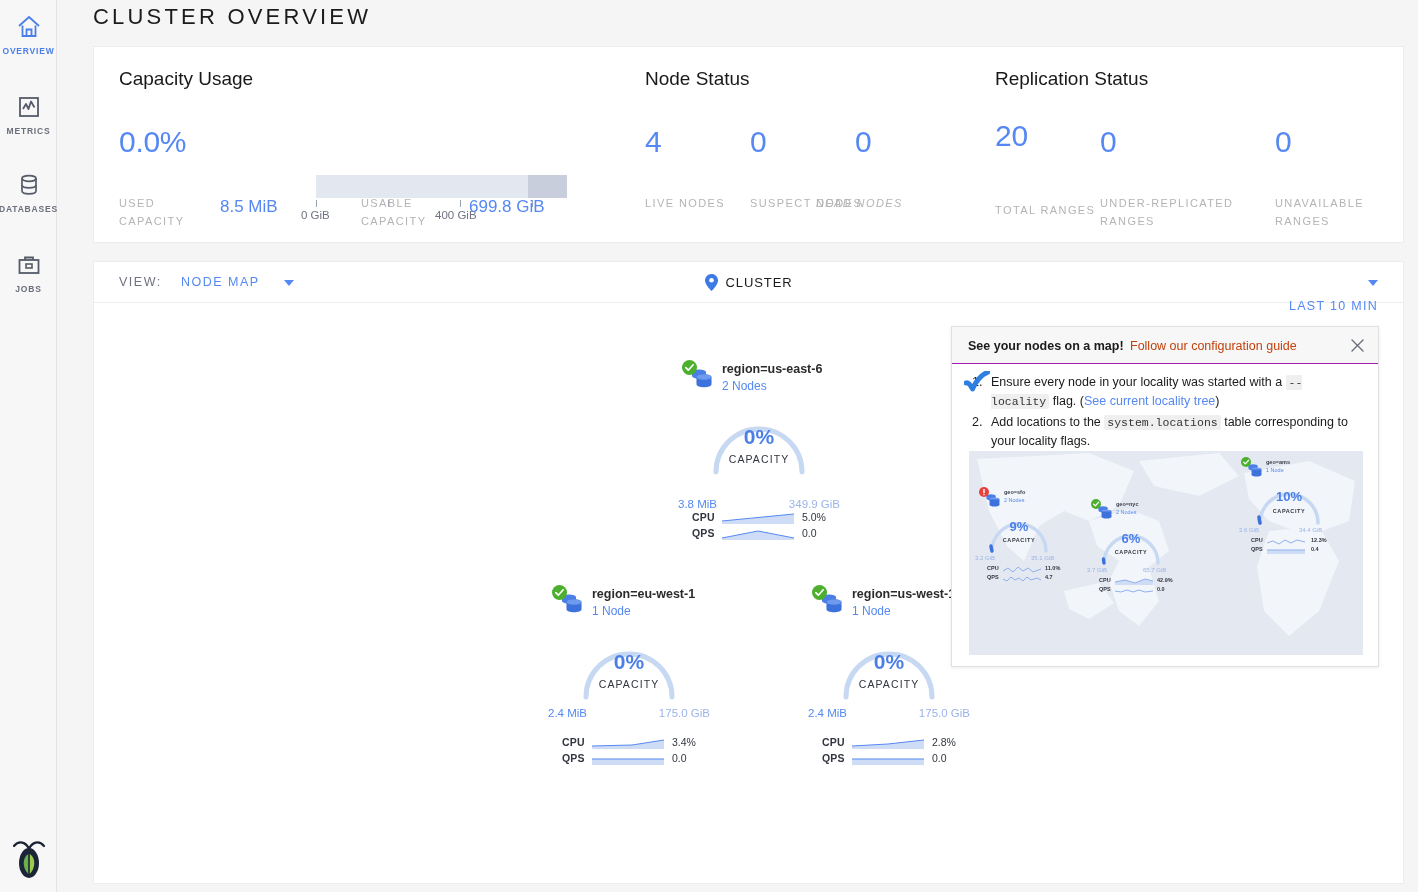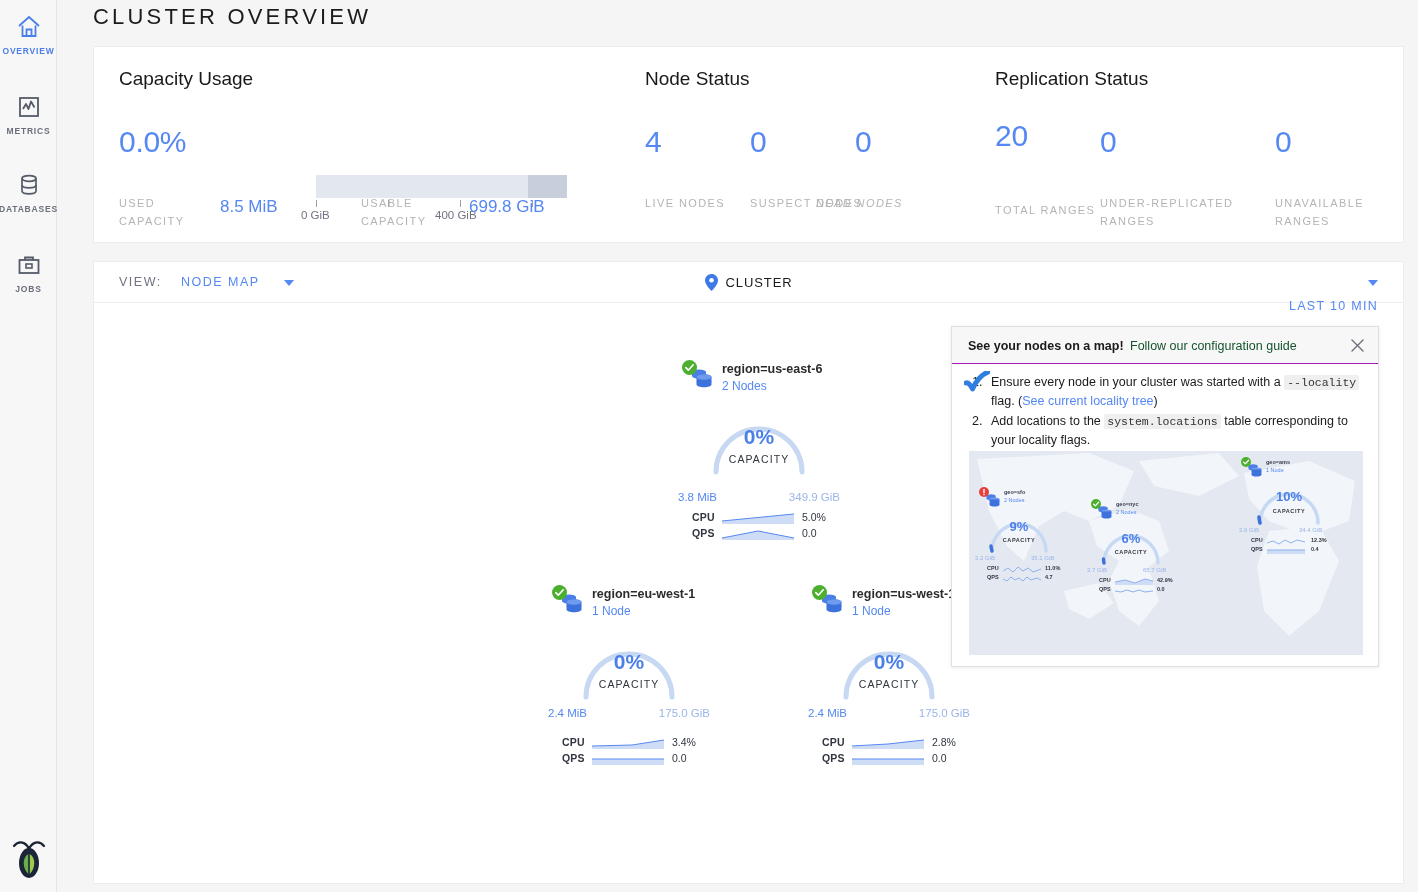--- a/index.html
+++ b/index.html
@@ -136,21 +136,21 @@
     background: #ffffff; border: 1px solid #e0e0e0;
     box-shadow: 0 1px 4px rgba(0,0,0,0.08);
   }
   .co-head {
     position: relative; height: 37px; background: #f7f7f7;
     border-bottom: 1px solid #a21caf;
   }
   .co-title { position: absolute; left: 16px; top: 12px; font-size: 12.5px;
               color: #1b1b1b; font-weight: bold; }
   .co-link  { position: absolute; left: 178px; top: 12px; font-size: 12.5px;
-              color: #14532d; cursor: pointer; }
+              color: #c2410c; cursor: pointer; }
   .co-close { position: absolute; right: 14px; top: 11px; cursor: pointer; }
   .co-list { position: relative; margin: 9px 18px 0 18px; font-size: 12.5px;
              color: #1b1b1b; line-height: 18px; }
   .co-li { position: relative; padding-left: 21px; margin-bottom: 2px; }
   .co-num { position: absolute; left: 2px; top: 0; }
   code.kw {
     font-family: "Liberation Mono", monospace; font-size: 11.5px;
     background: #efefef; padding: 1px 3px; border-radius: 2px; color: #333;
   }
   .co-inlink { color: #5588f2; cursor: pointer; }
@@ -312,21 +312,21 @@
         <span class="nc-name">region=us-east-6</span>
         <span class="nc-nodes">2 Nodes</span>
       </div>
       <div class="gauge">
         <svg width="112" height="72" viewBox="0 0 112 72">
           <path d="M13 66 A43 43 0 1 1 99 66" fill="none" stroke="#c6d8f2" stroke-width="5" stroke-linecap="round"></path>
         </svg>
         <div class="gauge-pct">0%</div>
         <div class="gauge-cap">CAPACITY</div>
       </div>
-      <div style="position:relative; height:18px; margin-top:13px;">
+      <div style="position:relative; height:18px; margin-top:20px;">
         <span class="nc-used">3.8 MiB</span>
         <span class="nc-total">349.9 GiB</span>
       </div>
       <div class="nc-metric-row" style="top:151px;">
         <span class="nc-m-label">CPU</span>
         <svg class="nc-m-spark" viewBox="0 0 72 12" preserveAspectRatio="none">
           <polygon points="0,12 0,9 72,2 72,12" fill="#cfdcf5"></polygon>
           <polyline points="0,9 72,2" fill="none" stroke="#5588f2" stroke-width="1"></polyline>
         </svg>
         <span class="nc-m-value">5.0%</span>
@@ -448,21 +448,21 @@
       <span class="co-link">Follow our configuration guide</span>
       <span class="co-close">
         <svg width="13" height="13" viewBox="0 0 13 13">
           <path d="M1 1 L12 12 M12 1 L1 12" stroke="#6b6f7c" stroke-width="1.4" stroke-linecap="round"></path>
         </svg>
       </span>
     </div>
 
     <div class="co-list">
       <div class="co-li">
-        <span class="co-num">1.</span><span>Ensure every node in your cluster was started with a </span><code class="kw">--locality</code><span> flag. (</span><span class="co-inlink">See current locality tree</span><span>)</span>
+        <span class="co-num">1.</span><span>Ensure every node in your locality was started with a </span><code class="kw">--locality</code><span> flag. (</span><span class="co-inlink">See current locality tree</span><span>)</span>
       </div>
       <div class="co-li">
         <span class="co-num">2.</span><span>Add locations to the </span><code class="kw">system.locations</code><span> table corresponding to your locality flags.</span>
       </div>
     </div>
 
     <span class="check-overlay">
       <svg width="26" height="24" viewBox="0 0 26 24">
         <path d="M2 12 C4 11, 6 13, 8.5 18 C12 10, 17 4, 24 1" fill="none" stroke="#2f7fe0" stroke-width="5" stroke-linecap="round" stroke-linejoin="round"></path>
       </svg>

